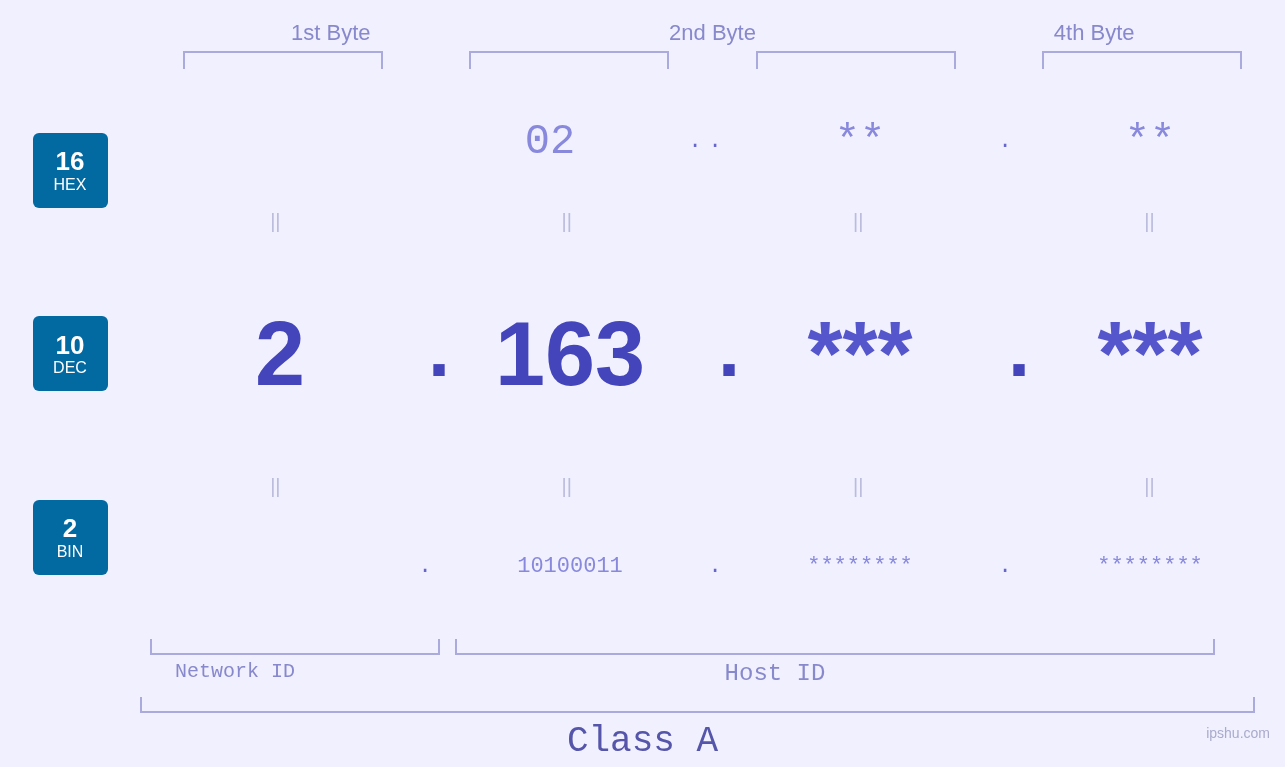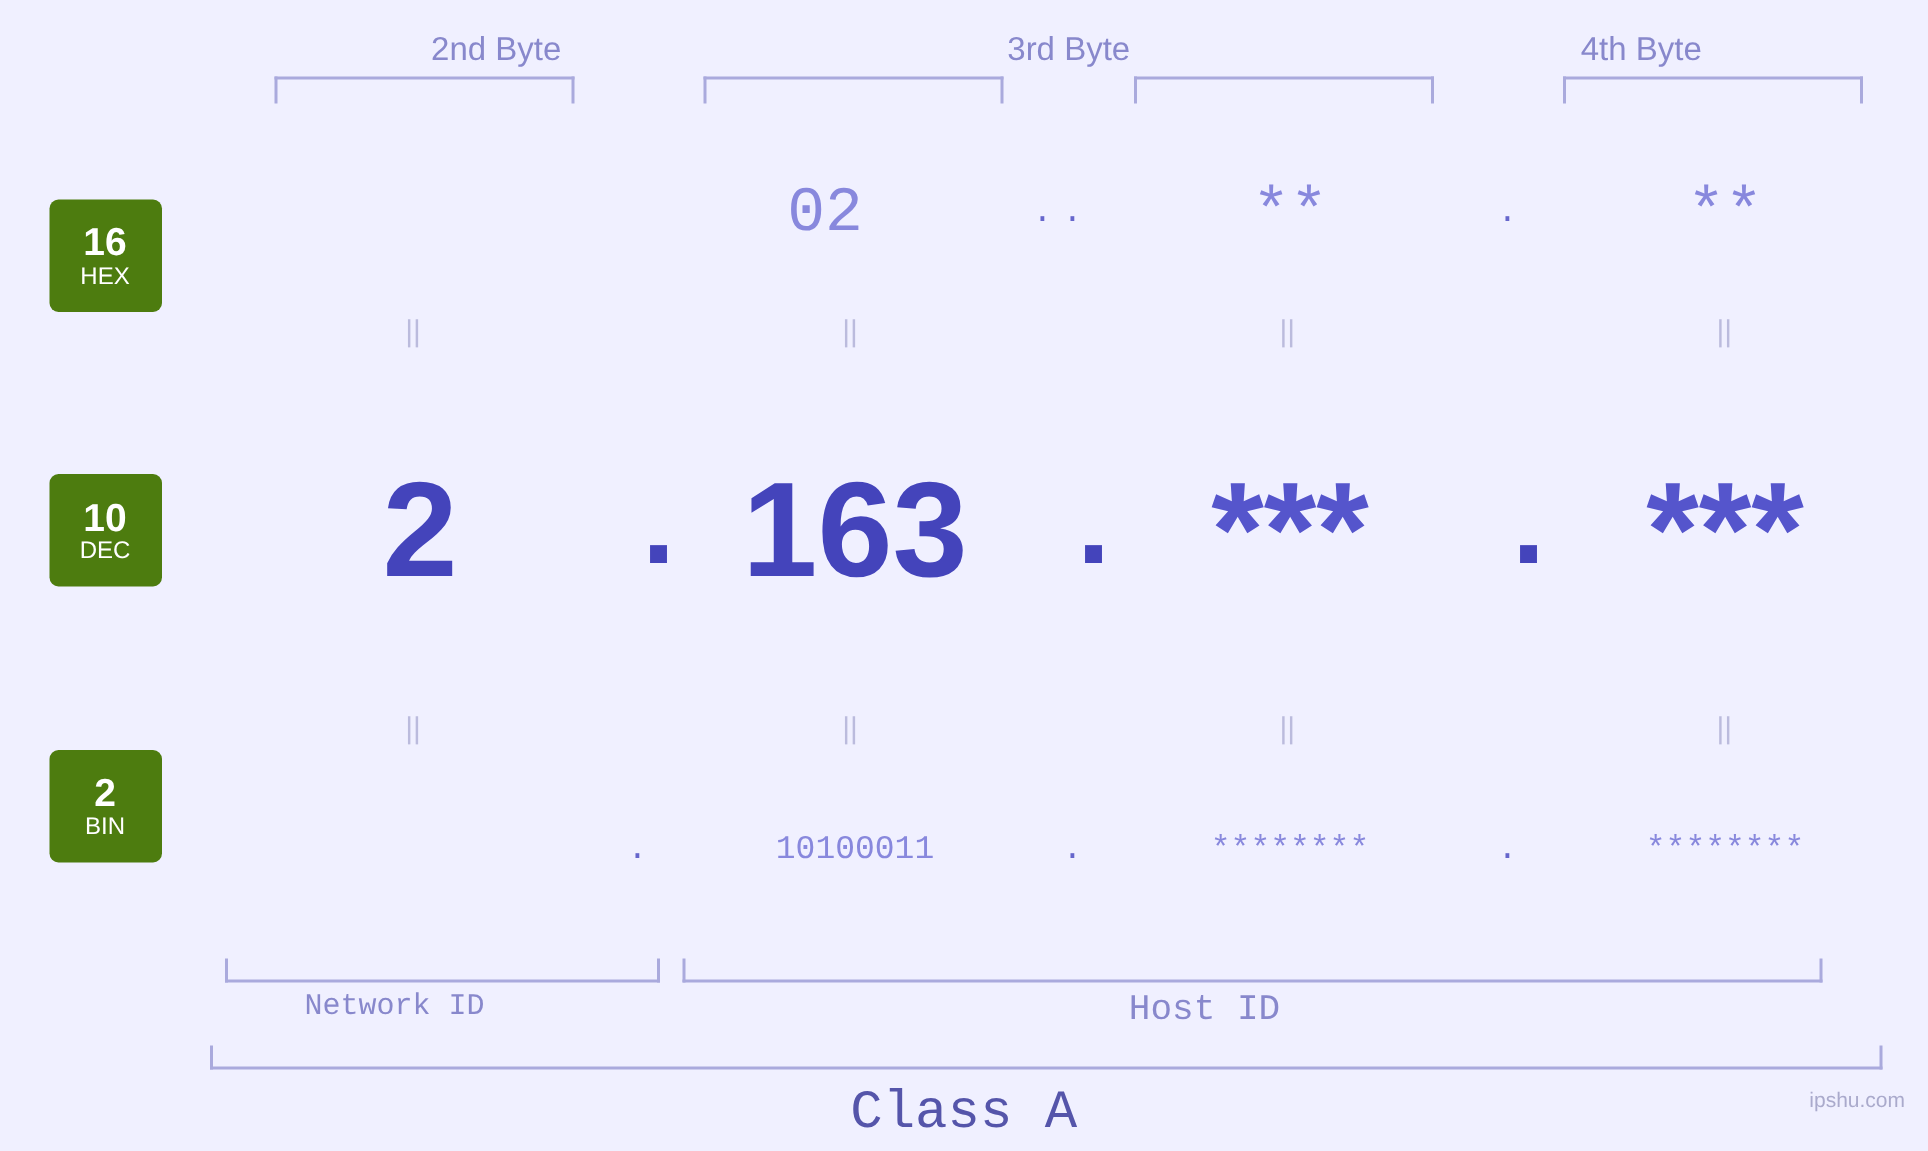--- a/index.html
+++ b/index.html
@@ -69,21 +69,21 @@
     .labels-col {
       width: 140px;
       display: flex;
       flex-direction: column;
       justify-content: space-around;
       align-items: center;
       padding: 10px 0;
     }
 
     .base-badge {
-      background-color: #4d7c0f;
+      background-color: #0369a1;
       color: white;
       border-radius: 6px;
       width: 75px;
       height: 75px;
       display: flex;
       flex-direction: column;
       align-items: center;
       justify-content: center;
       font-family: Arial, sans-serif;
     }
@@ -175,21 +175,21 @@
       border-bottom: 2px solid #aaaadd;
       border-left: 2px solid #aaaadd;
       border-right: 2px solid #aaaadd;
       margin-left: 15px;
     }
 
     
     .id-labels {
       display: flex;
       width: 100%;
-      padding-left: 108px;
+      padding-left: 80px;
       margin-bottom: 10px;
     }
 
     .network-id-label {
       width: 290px;
       text-align: center;
       color: #8888cc;
       font-size: 20px;
       font-family: 'Courier New', Courier, monospace;
       margin-left: 10px;
@@ -264,22 +264,22 @@
       font-size: 20px;
       font-family: Arial, sans-serif;
     }
   </style>
 </head>
 <body>
 
 <div class="container">
 
   <div class="byte-headers">
+    <div class="byte-header">1st Byte</div>
     <div class="byte-header">2nd Byte</div>
-    <div class="byte-header">3rd Byte</div>
     <div class="byte-header">4th Byte</div>
   </div>
 
   <div class="brackets-row">
     <div class="bracket"></div>
     <div class="bracket"></div>
     <div class="bracket"></div>
     <div class="bracket"></div>
   </div>
 

